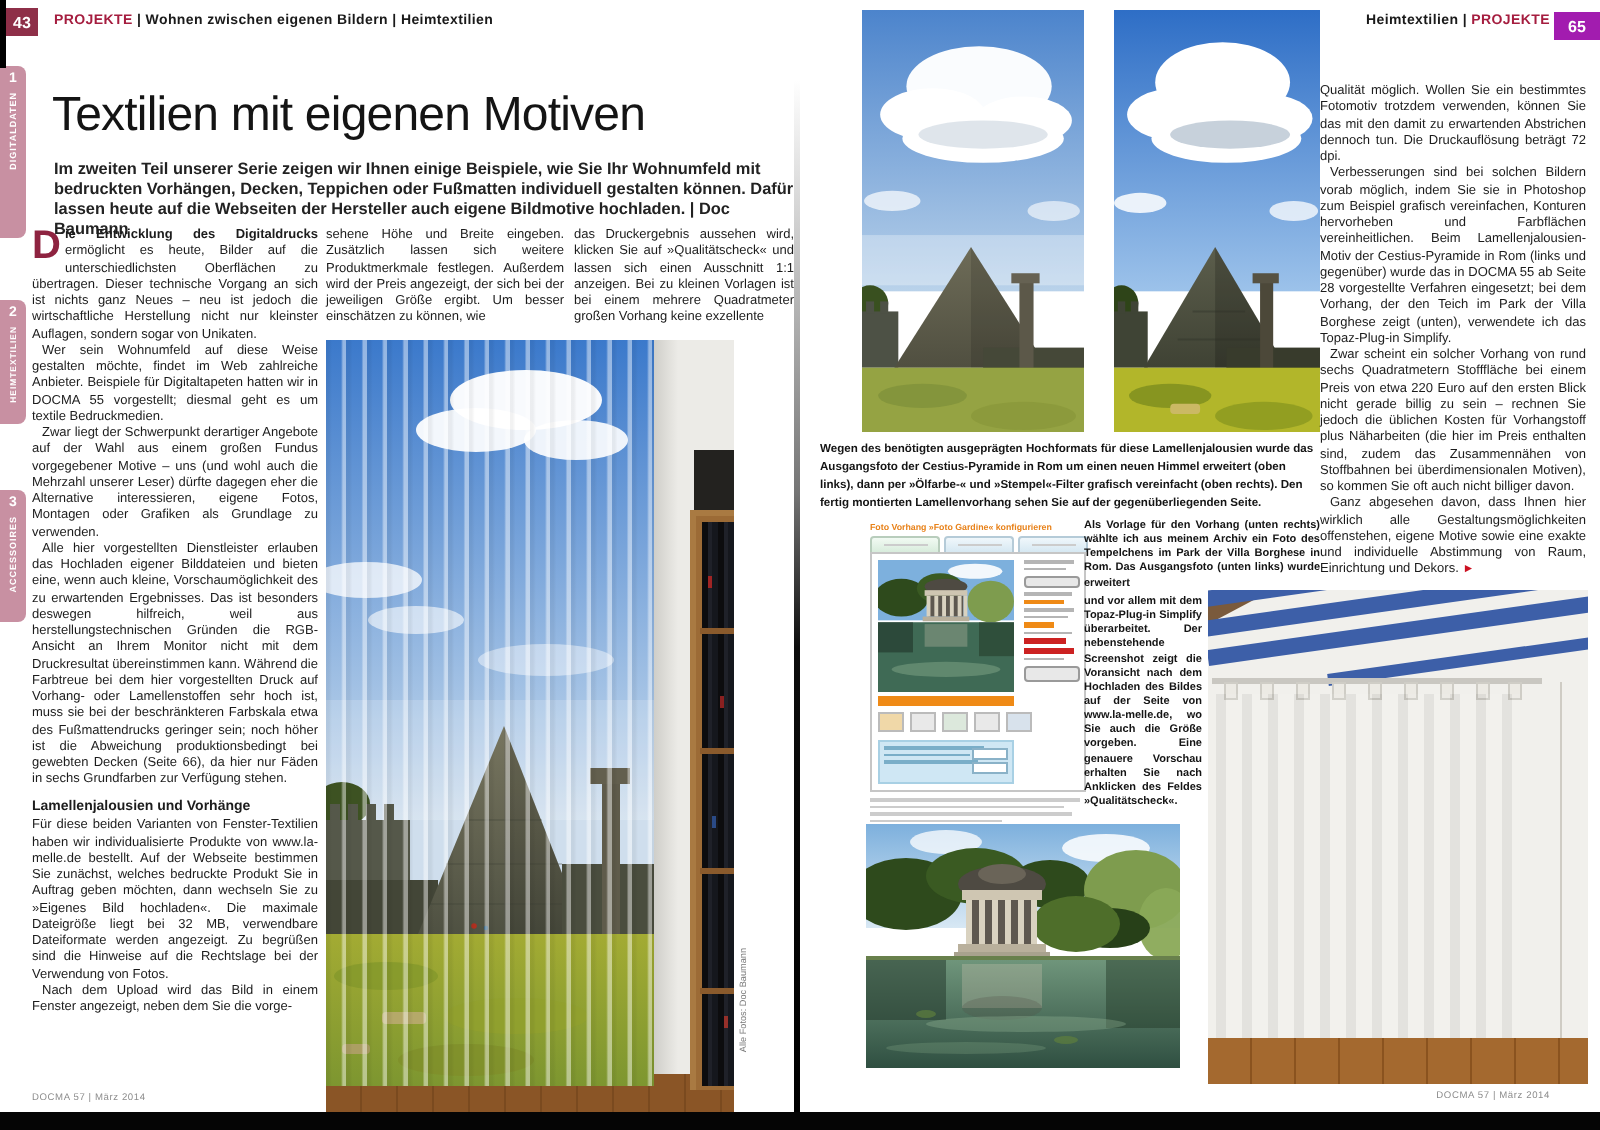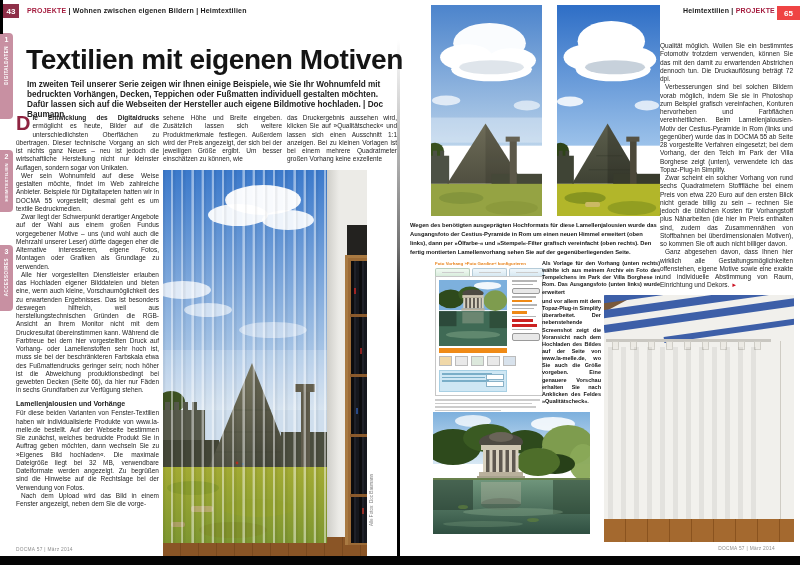--- a/index.html
+++ b/index.html
@@ -9,35 +9,35 @@
 
   
   .edge-sliver{left:0;top:0;width:3px;height:34px;background:#000;}
   .bottom-bar{left:0;top:556px;width:800px;height:9px;background:#050505;}
   .gutter{left:397px;top:40px;width:3px;height:516px;
           background:linear-gradient(to bottom,rgba(140,140,140,0) 0%,rgba(120,120,120,.35) 14%,rgba(70,70,70,.75) 40%,#0d0d0d 55%,#000 100%);}
 
   
   .pagebox{background:#8e2f48;color:#fff;font-weight:bold;font-size:8px;
            display:flex;align-items:center;justify-content:center;}
-  .pagebox.right{background:#ef4444;}
+  .pagebox.right{background:#a21caf;}
   .kicker{font-size:7px;font-weight:bold;letter-spacing:.2px;white-space:nowrap;}
   .kicker .red{color:#a51d3f;}
   .footer{font-size:4.8px;color:#8c8c8c;letter-spacing:.3px;}
 
   
   .side-tab{left:0;width:13px;background:#c890a2;border-radius:0 4px 4px 0;
             display:flex;flex-direction:column;align-items:center;box-sizing:border-box;
             padding-top:3px;overflow:hidden;}
   .side-tab .num{color:#fff;font-size:7px;font-weight:bold;line-height:8px;}
   .side-tab .lbl{writing-mode:vertical-rl;transform:rotate(180deg);color:#fff;
                  font-size:4.5px;font-weight:bold;letter-spacing:.5px;margin-top:2px;}
 
   
-  .title{left:26px;top:44px;width:372px;font-size:28px;font-weight:bold;color:#141414;
+  .title{left:26px;top:44px;width:372px;font-size:24px;font-weight:normal;color:#141414;
          letter-spacing:-.4px;white-space:nowrap;}
   .standfirst{left:27px;top:80px;width:370px;font-size:8.2px;font-weight:bold;
               line-height:1.22;color:#222;}
   .bodycol{font-size:6.5px;line-height:1.27;text-align:justify;hyphens:auto;-webkit-hyphens:auto;color:#1c1c1c;}
   .bodycol .p{margin:0;}
   .bodycol .ind{text-indent:5px;}
   .dropcap{float:left;font-size:20px;line-height:16px;font-weight:bold;color:#8e2340;
            margin:1px 2px 0 0;}
   .subhead{font-weight:bold;font-size:7px;margin-top:5px;margin-bottom:1px;text-align:left;}
   .credit-v{writing-mode:vertical-rl;transform:rotate(180deg);font-size:4.6px;color:#7a7a7a;}
@@ -119,21 +119,21 @@
     <span class="lbl" style="font-size:4.2px;">HEIMTEXTILIEN</span>
   </div>
   <div class="abs side-tab" style="top:245px;height:66px;">
     <span class="num">3</span>
     <span class="lbl">ACCESSOIRES</span>
   </div>
 
   <div class="abs title">Textilien mit eigenen Motiven</div>
 
   <div class="abs standfirst">
-    <span>Im zweiten Teil unserer Serie zeigen wir Ihnen einige Beispiele, wie Sie Ihr Wohnumfeld mit bedruckten Vorhängen, Decken, Teppichen oder Fußmatten individuell gestalten möchten. Dafür lassen sich auf die Webseiten der Hersteller auch eigene Bildmotive hochladen.</span>
+    <span>Im zweiten Teil unserer Serie zeigen wir Ihnen einige Beispiele, wie Sie Ihr Wohnumfeld mit bedruckten Vorhängen, Decken, Teppichen oder Fußmatten individuell gestalten können. Dafür lassen heute auf die Webseiten der Hersteller auch eigene Bildmotive hochladen.</span>
     <b>|</b>
     <b>Doc Baumann</b>
   </div>
 
   <div class="abs bodycol" style="left:16px;top:114px;width:143px;">
     <div class="p">
       <span class="dropcap">D</span><b>ie Entwicklung des Digitaldrucks</b><span> ermöglicht es heute, Bilder auf die unterschiedlichsten Oberflächen zu übertragen. Dieser technische Vorgang an sich ist nichts ganz Neues – neu ist jedoch die wirtschaftliche Herstellung nicht nur kleinster Auflagen, sondern sogar von Unikaten.</span>
     </div>
     <div class="p ind">Wer sein Wohnumfeld auf diese Weise gestalten möchte, findet im Web zahlreiche Anbieter. Beispiele für Digitaltapeten hatten wir in DOCMA 55 vorgestellt; diesmal geht es um textile Bedruckmedien.</div>
     <div class="p ind">Zwar liegt der Schwerpunkt derartiger Angebote auf der Wahl aus einem großen Fundus vorgegebener Motive – uns (und wohl auch die Mehrzahl unserer Leser) dürfte dagegen eher die Alternative interessieren, eigene Fotos, Montagen oder Grafiken als Grundlage zu verwenden.</div>

